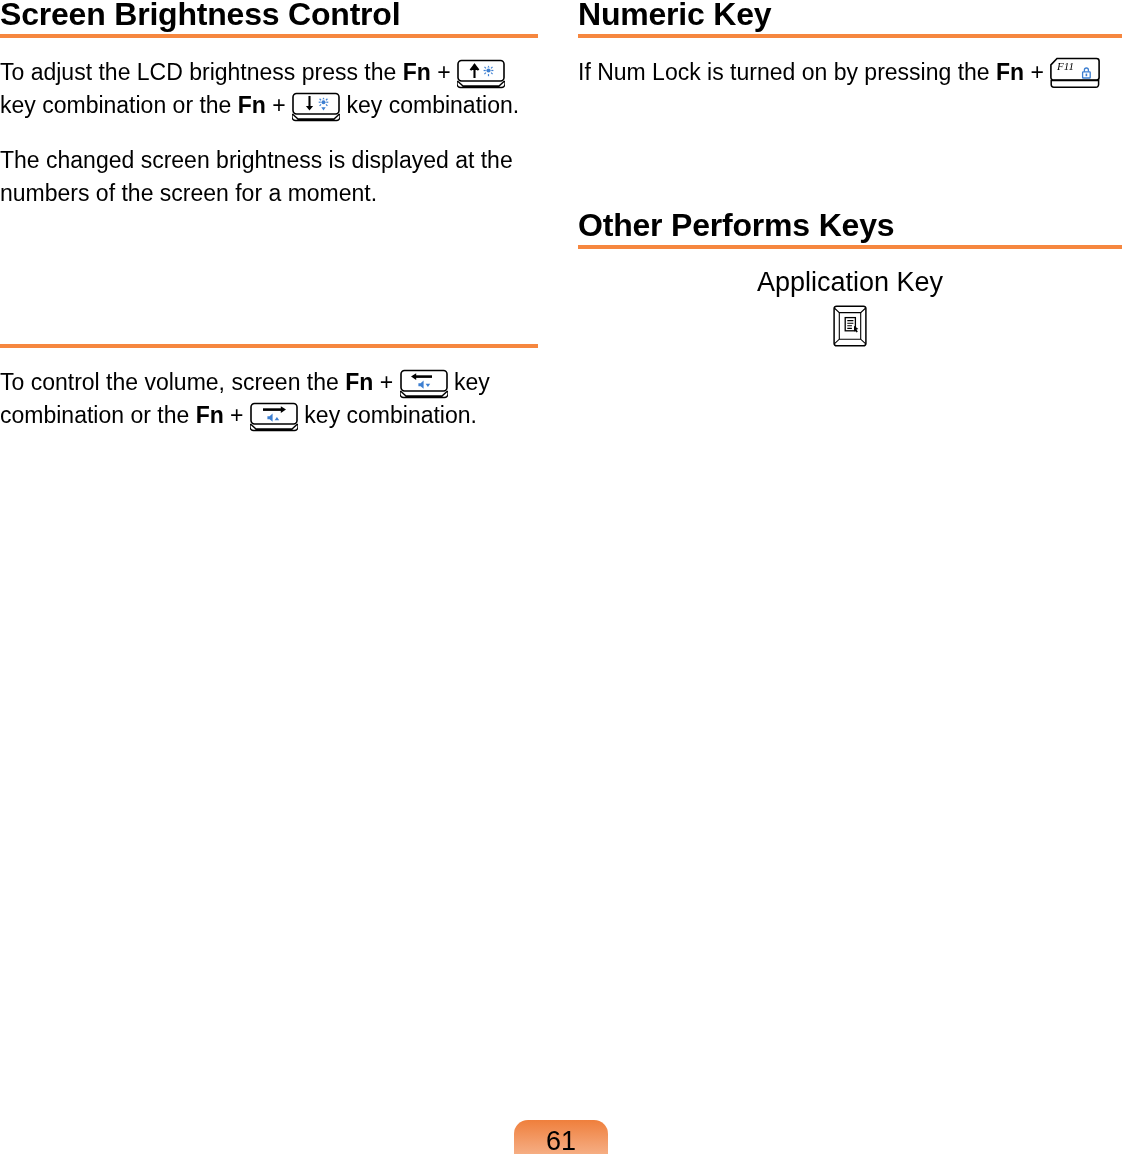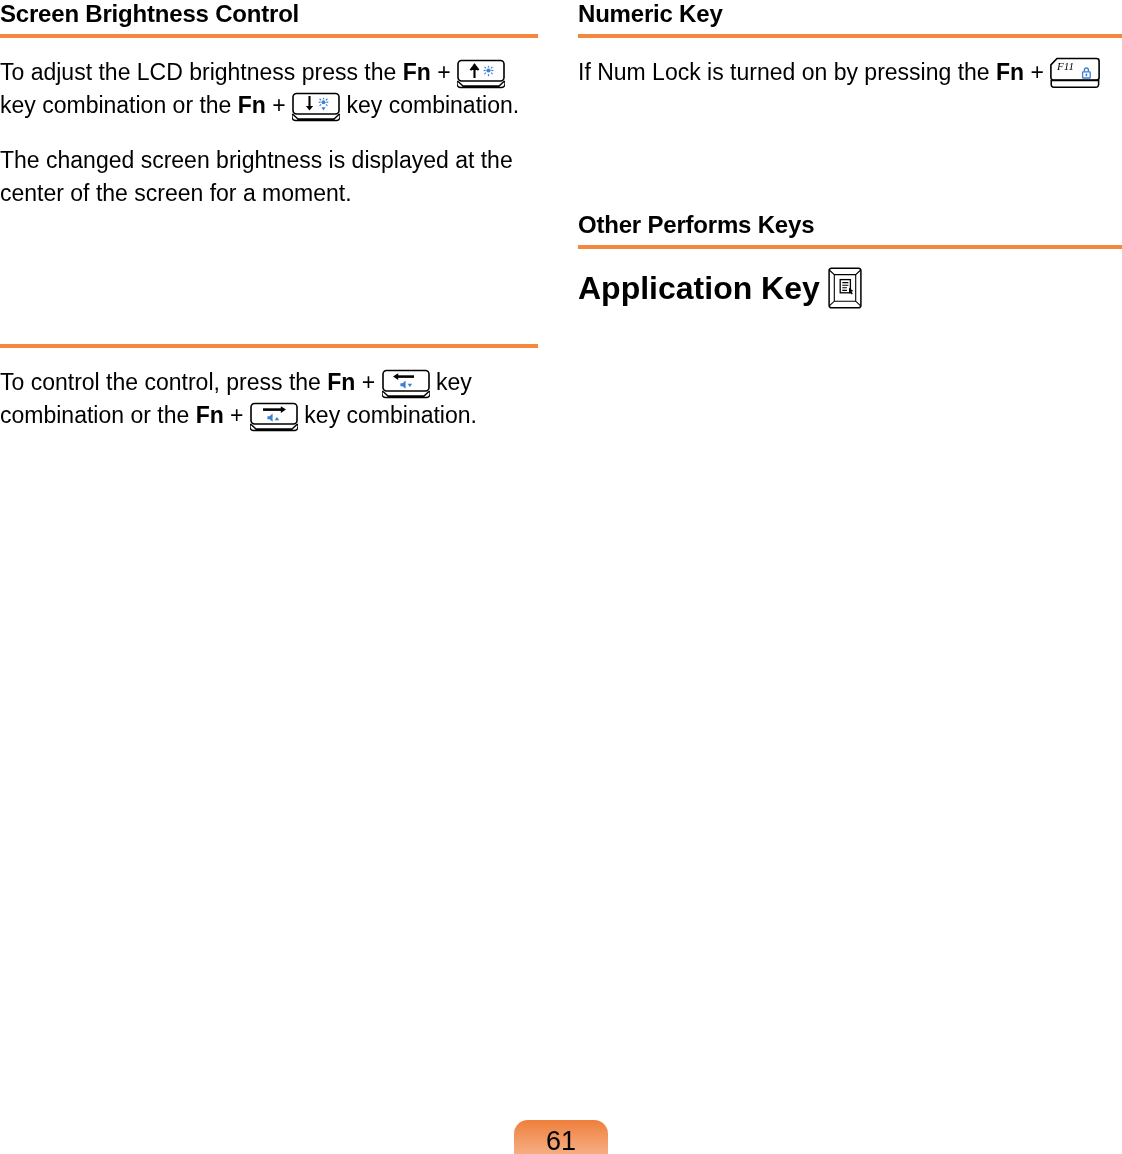--- a/index.html
+++ b/index.html
@@ -25,21 +25,21 @@
   .col {
     position: absolute;
     top: 0;
   }
   .col-left  { left: 0px;   width: 538px; }
   .col-right { left: 578px; width: 544px; }
 
   .section { margin: 0 0 0 0; }
 
   h2.heading {
-    font-size: 24px;
+    font-size: 32px;
     font-weight: bold;
     line-height: 28px;
     margin: 0 0 6px 0;
     letter-spacing: -0.2px;
     white-space: nowrap;
   }
 
   .rule {
     height: 4px;
     background: #f6873f;
@@ -57,27 +57,28 @@
   
   .key {
     display: inline-block;
     position: relative;
     vertical-align: -9px;
     box-sizing: border-box;
   }
   .key svg { display: block; }
 
   .subhead {
-    font-size: 32px;
-    font-weight: bold;
+    font-size: 27px;
+    font-weight: normal;
     line-height: 30px;
     margin: 0 0 16px 0;
     display: flex;
     align-items: center;
     gap: 8px;
+    flex-direction: column;
   }
 
   
   .pagetab {
     position: absolute;
     left: 514px;
     top: 1120px;
     width: 94px;
     height: 46px;
     border-radius: 14px 14px 0 0;
@@ -139,29 +140,29 @@
             <rect x="34.3" y="9.6" width="2.0" height="1.2"></rect>
             <rect x="27.7" y="6.5" width="1.2" height="2.0" transform="rotate(-45 28.3 7.5)"></rect>
             <rect x="34.1" y="6.5" width="1.2" height="2.0" transform="rotate(45 34.7 7.5)"></rect>
             <rect x="27.7" y="12.1" width="1.2" height="2.0" transform="rotate(45 28.3 13.1)"></rect>
             <rect x="34.1" y="12.1" width="1.2" height="2.0" transform="rotate(-45 34.7 13.1)"></rect>
             <path d="M29.3,15.3 h4.4 l-2.2,3.2 z"></path>
           </g>
         </svg>
       </span><span> key combination.</span></p>
 
-      <p class="body">The changed screen brightness is displayed at the center of the screen for a moment.</p>
+      <p class="body">The changed screen brightness is displayed at the numbers of the screen for a moment.</p>
     </div>
 
     <div class="spacer-1"></div>
 
     <div class="section">
       <div class="rule"></div>
 
-      <p class="body"><span>To control the control, press the </span><b>Fn</b><span> + </span><span class="key">
+      <p class="body"><span>To control the volume, screen the </span><b>Fn</b><span> + </span><span class="key">
         <svg width="48" height="30" viewBox="0 0 48 30">
           <path d="M4.5,1.5 h39 a3.5,3.5 0 0 1 3.5,3.5 v13.5 a3.5,3.5 0 0 1 -3.5,3.5 h-39 a3.5,3.5 0 0 1 -3.5,-3.5 v-13.5 a3.5,3.5 0 0 1 3.5,-3.5 z" fill="#fff" stroke="#000" stroke-width="1.6"></path>
           <path d="M1,22.5 l5,4.5 h36 l5,-4.5 l1,0 v2.5 a3.5,3.5 0 0 1 -3.5,3.5 h-41 a3.5,3.5 0 0 1 -3.5,-3.5 v-2.5 z" fill="#fff" stroke="#000" stroke-width="1.4"></path>
           <path d="M32,7.6 h-19" stroke="#000" stroke-width="2.6" stroke-linecap="butt"></path>
           <path d="M11,7.6 l5.2,-3.3 v6.6 z" fill="#000"></path>
           <g fill="#3d7fd1">
             <path d="M18.4,14.2 h2.2 l3.0,-2.6 v8.2 l-3.0,-2.6 h-2.2 z"></path>
             <path d="M25.6,14.8 h4.6 l-2.3,3.2 z"></path>
           </g>
         </svg>

